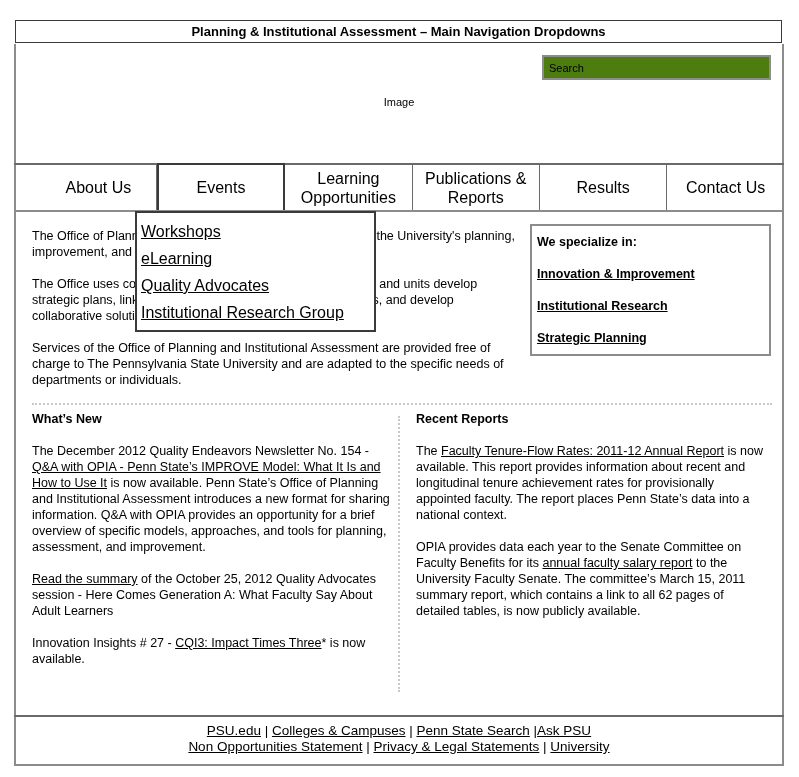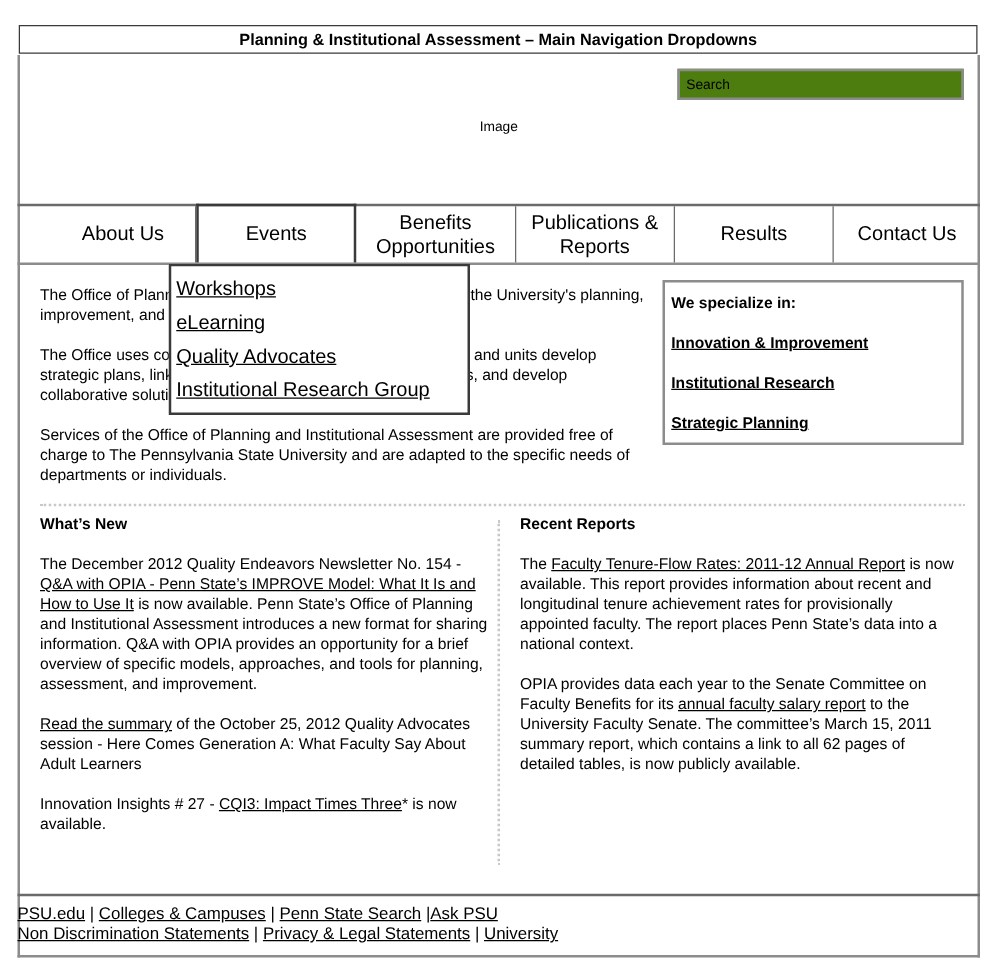--- a/index.html
+++ b/index.html
@@ -31,38 +31,38 @@
 
     .hdivider { position:absolute; left:32px; top:403px; width:740px; border-top:2px dotted #c8c8c8; }
     .vdivider { position:absolute; left:398px; top:416px; height:276px; border-left:2px dotted #c8c8c8; }
 
     .col { position:absolute; top:411px; font-size:12.5px; line-height:16px; }
     .col-left { left:32px; width:365px; }
     .col-right { left:416px; width:355px; }
     .col h3 { margin:0 0 16px 0; font-size:12.5px; font-weight:bold; line-height:16px; }
     .col p { margin:0 0 16px 0; }
 
-    .footer { position:absolute; left:14px; top:715px; width:770px; height:51px; border-top:2px solid #6a6a6a; box-sizing:border-box; font-size:13.5px; line-height:16px; padding-top:6px; }
+    .footer { position:absolute; left:14px; top:715px; width:770px; height:51px; border-top:2px solid #6a6a6a; box-sizing:border-box; text-align:center; font-size:13.5px; line-height:16px; padding-top:6px; }
   </style>
 </head>
 <body>
 
 <div class="title-bar">Planning &amp; Institutional Assessment – Main Navigation Dropdowns</div>
 
 <div class="frame"></div>
 
 <div class="header-area">
   <div class="search-box">Search</div>
   <div class="image-label">Image</div>
 </div>
 
 <div class="nav">
   <div class="nav-item" style="width:120px">About Us</div>
   <div class="nav-item active" style="width:133px">Events</div>
-  <div class="nav-item" style="width:132px">Benefits Opportunities</div>
+  <div class="nav-item" style="width:132px">Learning Opportunities</div>
   <div class="nav-item" style="width:132px">Publications &amp; Reports</div>
   <div class="nav-item" style="width:132px">Results</div>
   <div class="nav-item" style="width:121px">Contact Us</div>
 </div>
 
 <div class="dropdown">
   <span class="dd-item link">Workshops</span>
   <span class="dd-item link">eLearning</span>
   <span class="dd-item link">Quality Advocates</span>
   <span class="dd-item link">Institutional Research Group</span>
@@ -95,15 +95,15 @@
   <h3>Recent Reports</h3>
   <p><span>The </span><span class="link">Faculty Tenure-Flow Rates: 2011-12 Annual Report</span><span> is now available. This report provides information about recent and longitudinal tenure achievement rates for provisionally appointed faculty. The report places Penn State’s data into a national context.</span></p>
   <p><span>OPIA provides data each year to the Senate Committee on Faculty Benefits for its </span><span class="link">annual faculty salary report</span><span> to the University Faculty Senate. The committee’s March 15, 2011 summary report, which contains a link to all 62 pages of detailed tables, is now publicly available.</span></p>
 </div>
 
 <div class="footer">
   <div>
     <span class="link">PSU.edu</span><span> | </span><span class="link">Colleges &amp; Campuses</span><span> | </span><span class="link">Penn State Search</span><span> |</span><span class="link">Ask PSU</span>
   </div>
   <div>
-    <span class="link">Non Discrimination Statements</span><span> | </span><span class="link">Privacy &amp; Legal Statements</span><span> | </span><span class="link">University</span>
+    <span class="link">Non Opportunities Statement</span><span> | </span><span class="link">Privacy &amp; Legal Statements</span><span> | </span><span class="link">University</span>
   </div>
 </div>
 
 </body></html>

